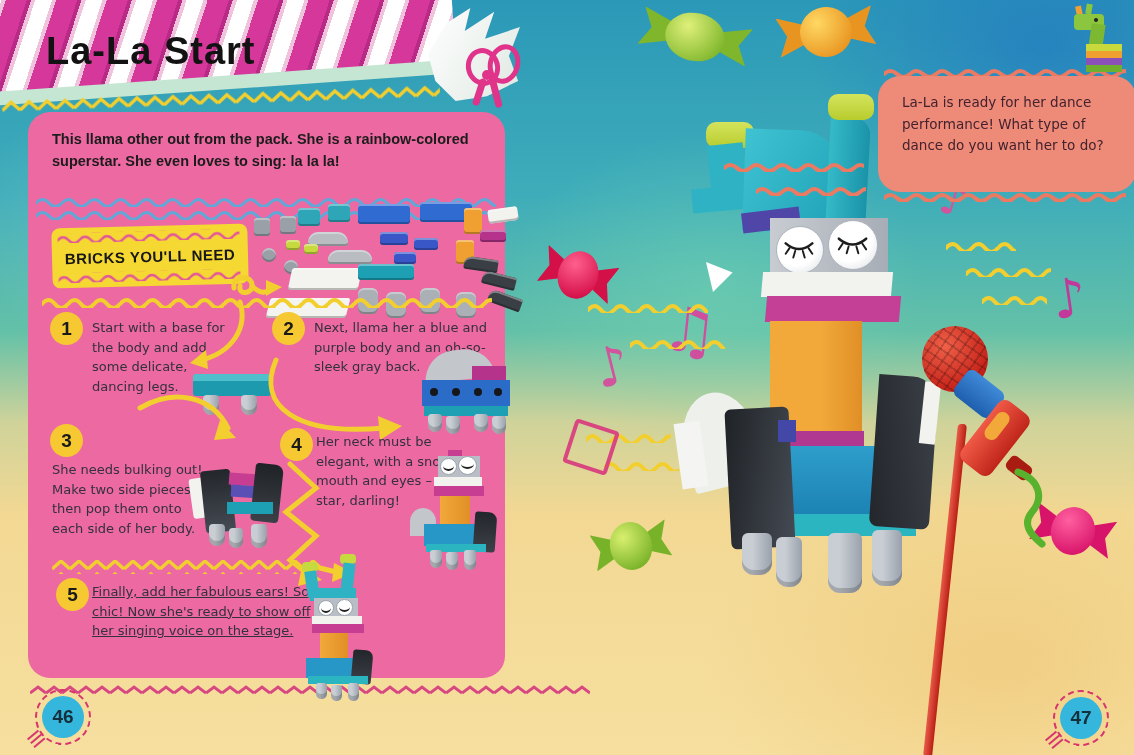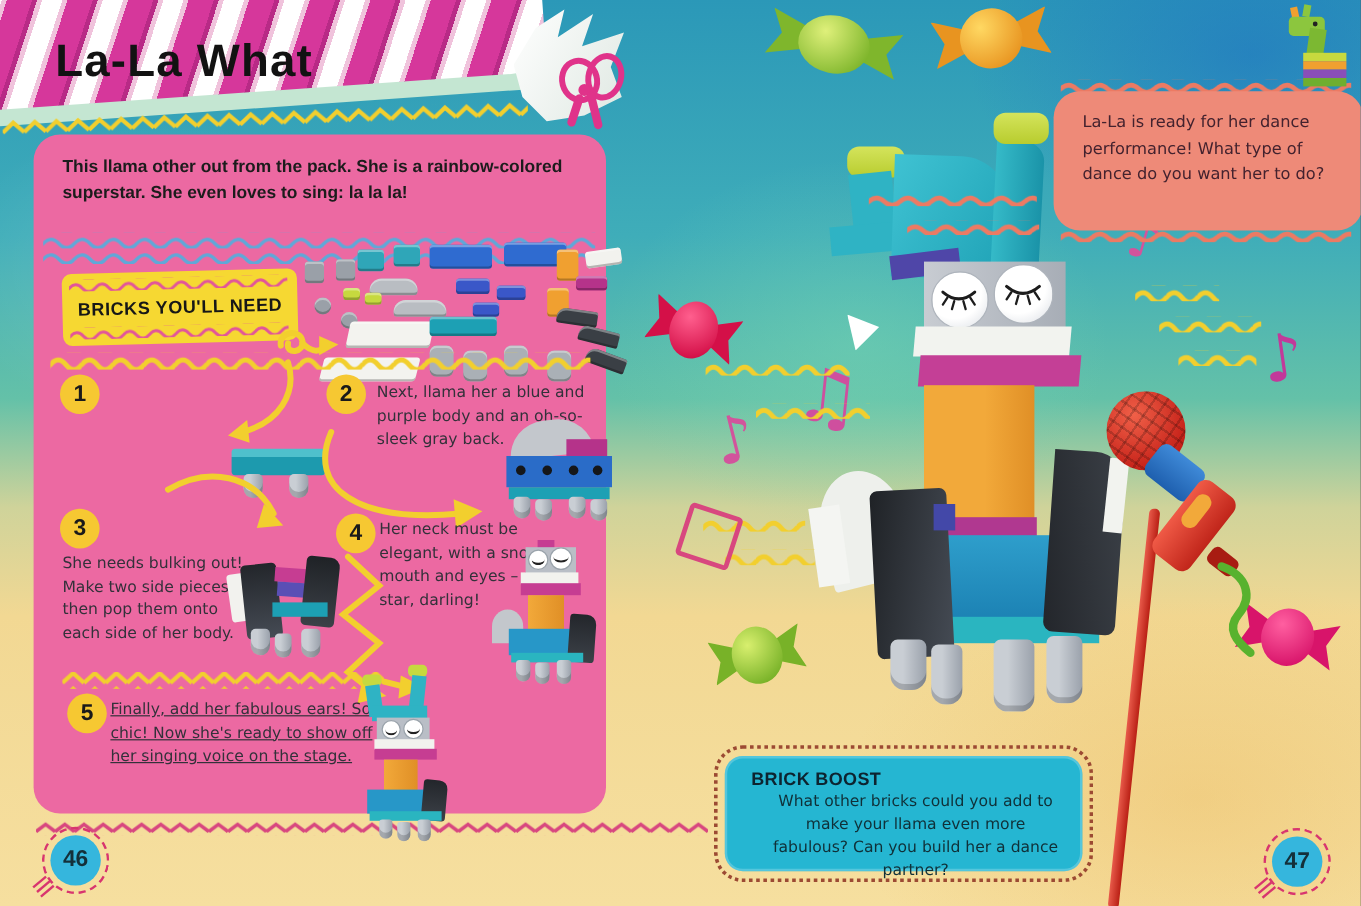--- a/index.html
+++ b/index.html
@@ -71,21 +71,21 @@
     background:repeating-linear-gradient(112deg,#ffffff 0 16px,#f0c3dc 16px 20px,#d6379b 20px 40px,#b82a86 40px 44px,#f0c3dc 44px 48px);"></div>
   <div class="p" style="left:428px;top:6px;width:92px;height:96px;z-index:3;background:linear-gradient(120deg,#ffffff,#dfe8e2);
     clip-path:polygon(0% 50%,20% 18%,46% 2%,40% 26%,72% 6%,62% 34%,100% 22%,88% 52%,98% 78%,64% 94%,30% 99%,8% 78%);"></div>
   <div class="p" style="left:466px;top:42px;width:50px;height:64px;z-index:4;">
     <div class="p" style="left:0;top:6px;width:24px;height:28px;border:5px solid #e0338a;border-radius:50%;transform:rotate(-15deg);"></div>
     <div class="p" style="left:22px;top:2px;width:22px;height:30px;border:5px solid #e0338a;border-radius:50%;transform:rotate(15deg);"></div>
     <div class="p" style="left:16px;top:28px;width:10px;height:10px;background:#e0338a;border-radius:50%;"></div>
     <div class="p" style="left:10px;top:36px;width:7px;height:28px;background:#e0338a;border-radius:4px;transform:rotate(18deg);"></div>
     <div class="p" style="left:26px;top:34px;width:7px;height:32px;background:#e0338a;border-radius:4px;transform:rotate(-14deg);"></div>
   </div>
-  <h1 class="p" style="left:46px;top:30px;margin:0;font-size:38px;font-weight:bold;letter-spacing:1px;color:#121212;z-index:4;">La-La What</h1>
+  <h1 class="p" style="left:46px;top:30px;margin:0;font-size:38px;font-weight:bold;letter-spacing:1px;color:#121212;z-index:4;">La-La Start</h1>
   <svg class="dec" style="left:2px;top:92px;width:438px;height:13px;transform:rotate(-2deg);z-index:3;">
       <rect width="100%" height="100%" fill="url(#zigY)"></rect>
     </svg>
 
   <div class="p panel">
     <div class="p txt" style="left:24px;top:16px;width:446px;font-family:'Liberation Sans',sans-serif;font-weight:bold;font-size:14.5px;color:#1c1c1c;line-height:1.55;">This llama other out from the pack. She is a rainbow-colored superstar. She even loves to sing: la la la!</div>
 
     <svg class="dec" style="left:8px;top:82px;width:460px;height:27px;">
         <rect width="100%" height="100%" fill="url(#wavB)"></rect>
       </svg>
@@ -136,20 +136,21 @@
       <path d="M6 16 C 4 4 22 2 24 12 C 26 22 10 24 12 14"></path>
         <path d="M24 14 C 32 22 38 22 44 16"></path>
         <polygon points="38,8 54,15 38,24"></polygon>
     </svg>
 
     <svg class="dec" style="left:14px;top:182px;width:450px;height:16px;">
         <rect width="100%" height="100%" fill="url(#wavY)"></rect>
       </svg>
 
     <div class="p stepnum" style="left:22px;top:200px;">1</div>
+    <div class="p txt" style="left:64px;top:206px;width:150px;">Start with a base for the body and add some delicate, dancing legs.</div>
     <svg class="dec arr" style="left:150px;top:188px;width:72px;height:72px;">
       <path d="M62 2 C 70 28 54 52 24 60"></path>
         <polygon points="28,50 12,63 30,69"></polygon>
     </svg>
     <div class="p" style="left:165px;top:250px;width:80px;height:56px;">
       <div class="p" style="left:0;top:12px;width:78px;height:22px;background:linear-gradient(180deg,#4fc0cc 32%,#1d9aae 32%);border-radius:3px;"></div>
       <div class="leg" style="left:10px;top:33px;width:16px;height:20px;"></div>
       <div class="leg" style="left:48px;top:33px;width:16px;height:20px;"></div>
     </div>
 
@@ -382,18 +383,14 @@
       <rect width="100%" height="100%" fill="url(#wavY)"></rect>
     </svg>
   <svg class="dec" style="left:724px;top:160px;width:140px;height:12px;z-index:3;">
       <rect width="100%" height="100%" fill="url(#wavS)"></rect>
     </svg>
   <svg class="dec" style="left:756px;top:184px;width:110px;height:12px;z-index:3;">
       <rect width="100%" height="100%" fill="url(#wavS)"></rect>
     </svg>
   <div class="p" style="left:568px;top:424px;width:38px;height:38px;border:4px solid #d8477f;border-radius:4px;transform:rotate(18deg);z-index:3;"></div>
 
-  <div class="p" style="left:604px;top:630px;width:298px;height:96px;background:#25b6d2;border-radius:15px;z-index:3;outline:3px dotted #9c4a33;outline-offset:6px;box-shadow:inset 0 0 0 2px rgba(255,255,255,.22);">
-    <div style="padding:11px 0 0 22px;font-weight:bold;font-size:15px;color:#0d2430;letter-spacing:.3px;">BRICK BOOST</div>
-    <div style="padding:2px 20px 0 40px;font-family:'DejaVu Sans',sans-serif;font-size:13px;line-height:1.45;color:#103038;text-align:center;">What other bricks could you add to make your llama even more fabulous? Can you build her a dance partner?</div>
-  </div>
 
 </div>
 
 </body></html>

